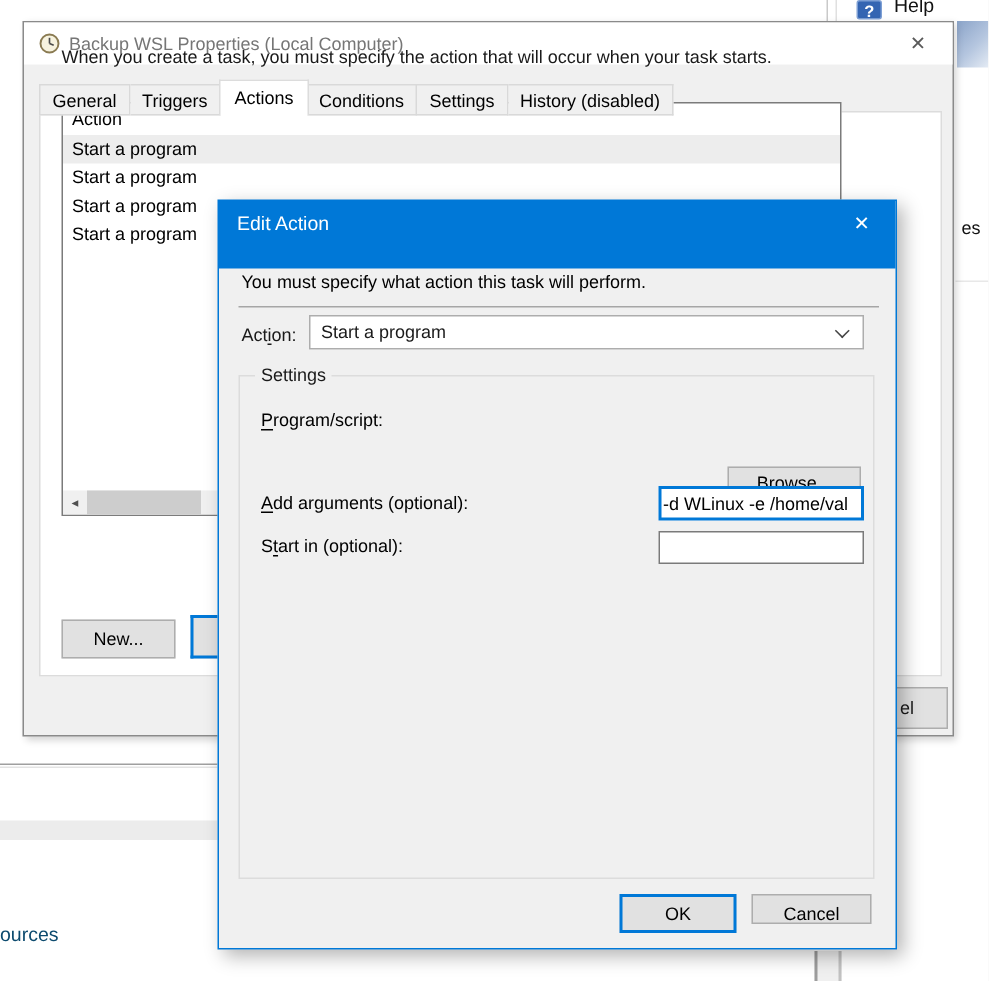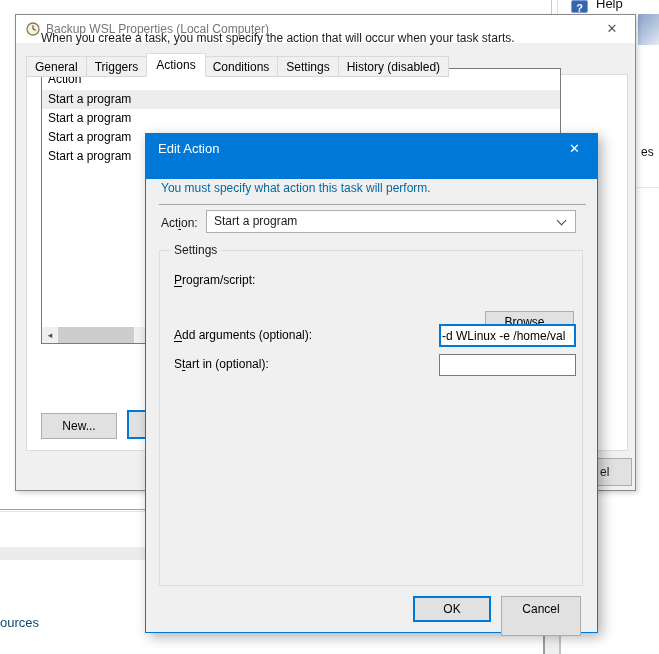--- a/index.html
+++ b/index.html
@@ -49,38 +49,38 @@
   .new-btn { position:absolute; left:25px; top:398px; width:76px; height:26px; line-height:24px; }
   .edit-btn-frag { position:absolute; left:111px; top:395px; width:20px; height:29px; background:#e1e1e1; border:2px solid #0078d7; border-right:none; }
 
   .cancel-frag { left:597px; top:458px; width:35px; height:28px; line-height:26px; background:#e1e1e1; border:1px solid #adadad; font-size:12px; padding-left:2px; text-align:left; z-index:3; }
 
   
   .dlg { left:145px; top:133px; width:453px; height:500px; background:#f0f0f0; border:1px solid #0078d7; box-shadow:4px 4px 12px rgba(0,0,0,0.3); z-index:10; }
   .dlg-title { position:absolute; left:0; top:0; width:100%; height:45px; background:#0078d7; }
   .dlg-title .t-text { position:absolute; left:12px; top:0; line-height:30px; color:#ffffff; font-size:13px; }
   .dlg-close { position:absolute; right:0; top:0; width:45px; height:30px; color:#ffffff; font-size:13px; text-align:center; line-height:30px; cursor:default; }
-  .dlg-desc { position:absolute; left:15px; top:47px; font-size:12px; color:#0369a1; }
+  .dlg-desc { position:absolute; left:15px; top:47px; font-size:12px; color:#000000; }
   .dlg-sep { position:absolute; left:13px; top:70px; width:427px; height:1px; background:#a6a6a6; }
   .action-label { position:absolute; left:15px; top:82px; font-size:12px; }
   .combo { position:absolute; left:60px; top:76px; width:370px; height:23px; background:#ffffff; border:1px solid #adadad; }
   .combo .val { position:absolute; left:7px; top:0; line-height:21px; font-size:12px; }
   .combo .chev { position:absolute; right:10px; top:6px; width:7px; height:7px; border-right:1.4px solid #444; border-bottom:1.4px solid #444; transform:rotate(45deg); }
 
   .groupbox { position:absolute; left:13px; top:116px; width:424px; height:336px; border:1px solid #dcdcdc; }
   .group-legend { position:absolute; left:10px; top:-8px; background:#f0f0f0; padding:0 4px; font-size:12px; }
 
   .fld-label { position:absolute; font-size:12px; color:#000; }
   .u { text-decoration:underline; text-underline-offset:2px; }
   .txtfield { position:absolute; background:#ffffff; border:1px solid #7a7a7a; font-size:12px; font-family:"Liberation Sans", sans-serif; padding:0 4px; color:#000; outline:none; }
   .txtfield.focused { border:2px solid #0078d7; padding:0 1px; }
   .browse-btn { position:absolute; left:338px; top:157px; width:89px; height:22px; line-height:20px;margin-top:19px; }
 
   .ok-btn { position:absolute; left:267px; top:462px; width:78px; height:26px; line-height:22px; border:2px solid #0078d7; }
-  .cancel-btn { position:absolute; left:355px; top:462px; width:80px; height:40px; line-height:24px; }
+  .cancel-btn { position:absolute; left:355px; top:462px; width:80px; height:20px; line-height:24px; }
 </style>
 </head>
 <body>
 
 <div id="canvas">
 
   <div class="abs sepline" style="left:551px;top:0;"></div>
   <div class="abs sepline" style="left:557px;top:0;background:#e0e0e0;"></div>
   <div class="abs help-icon">?</div>
   <div class="abs help-label">Help</div>

